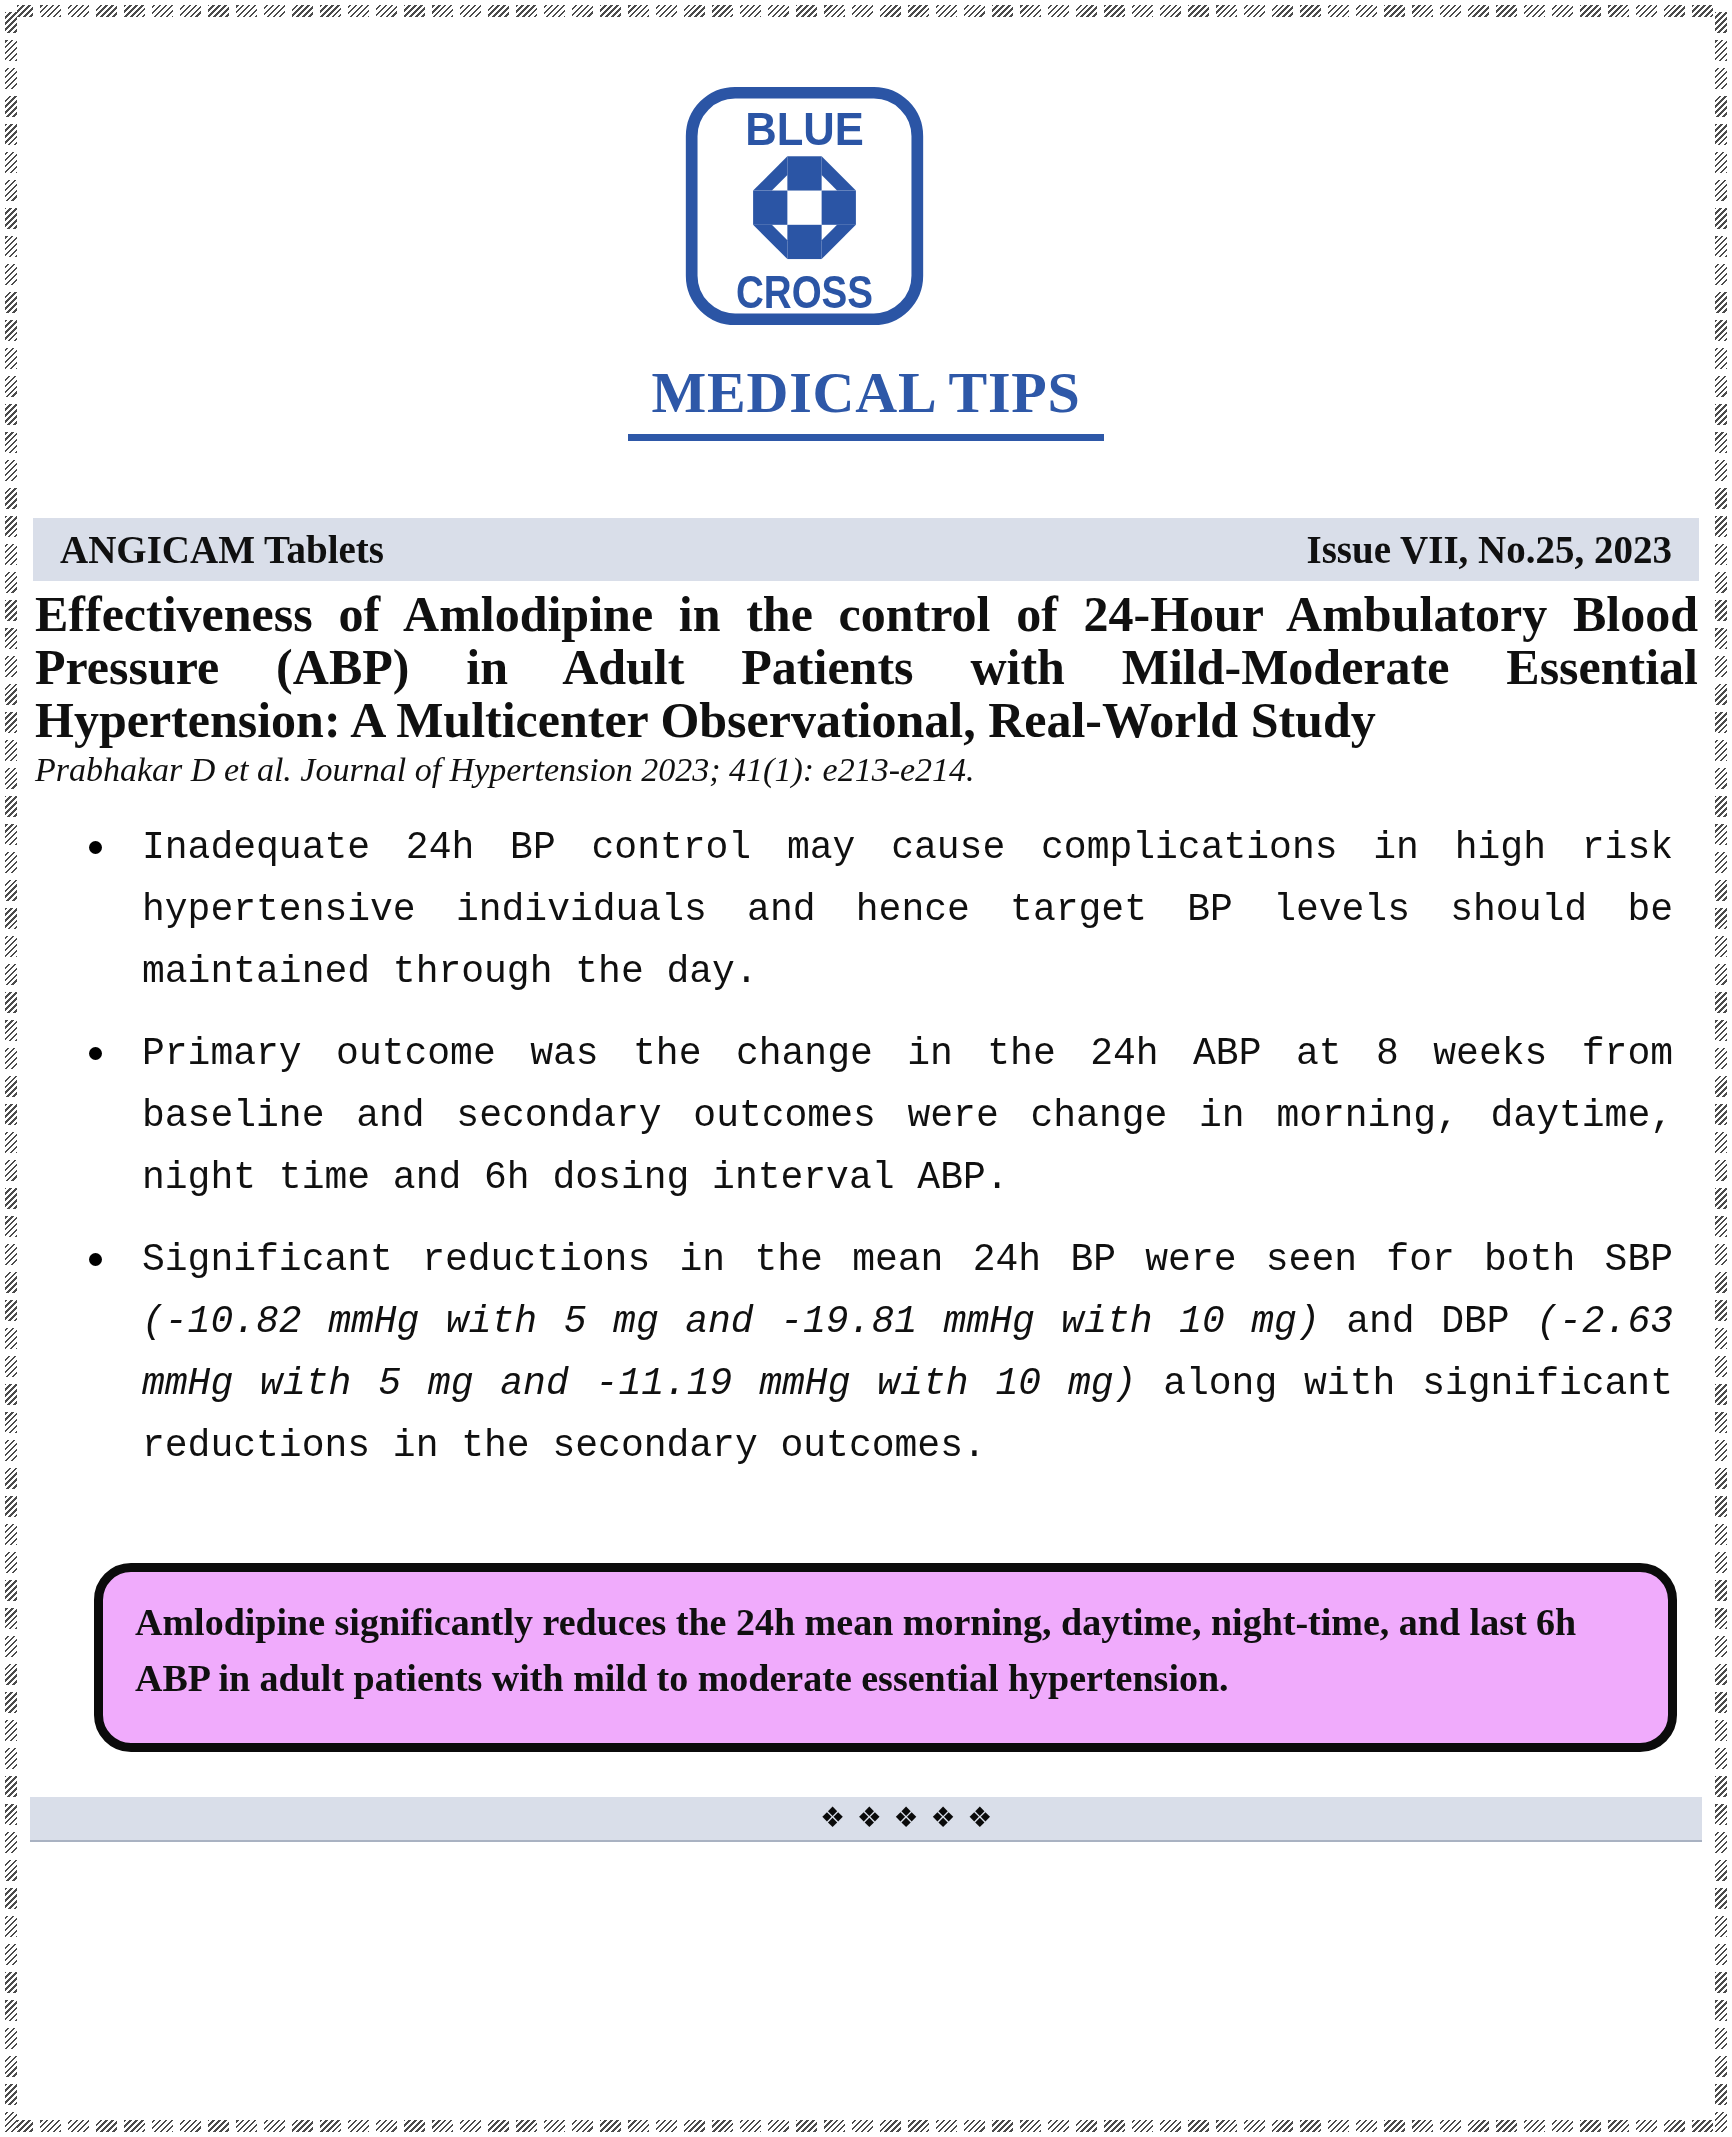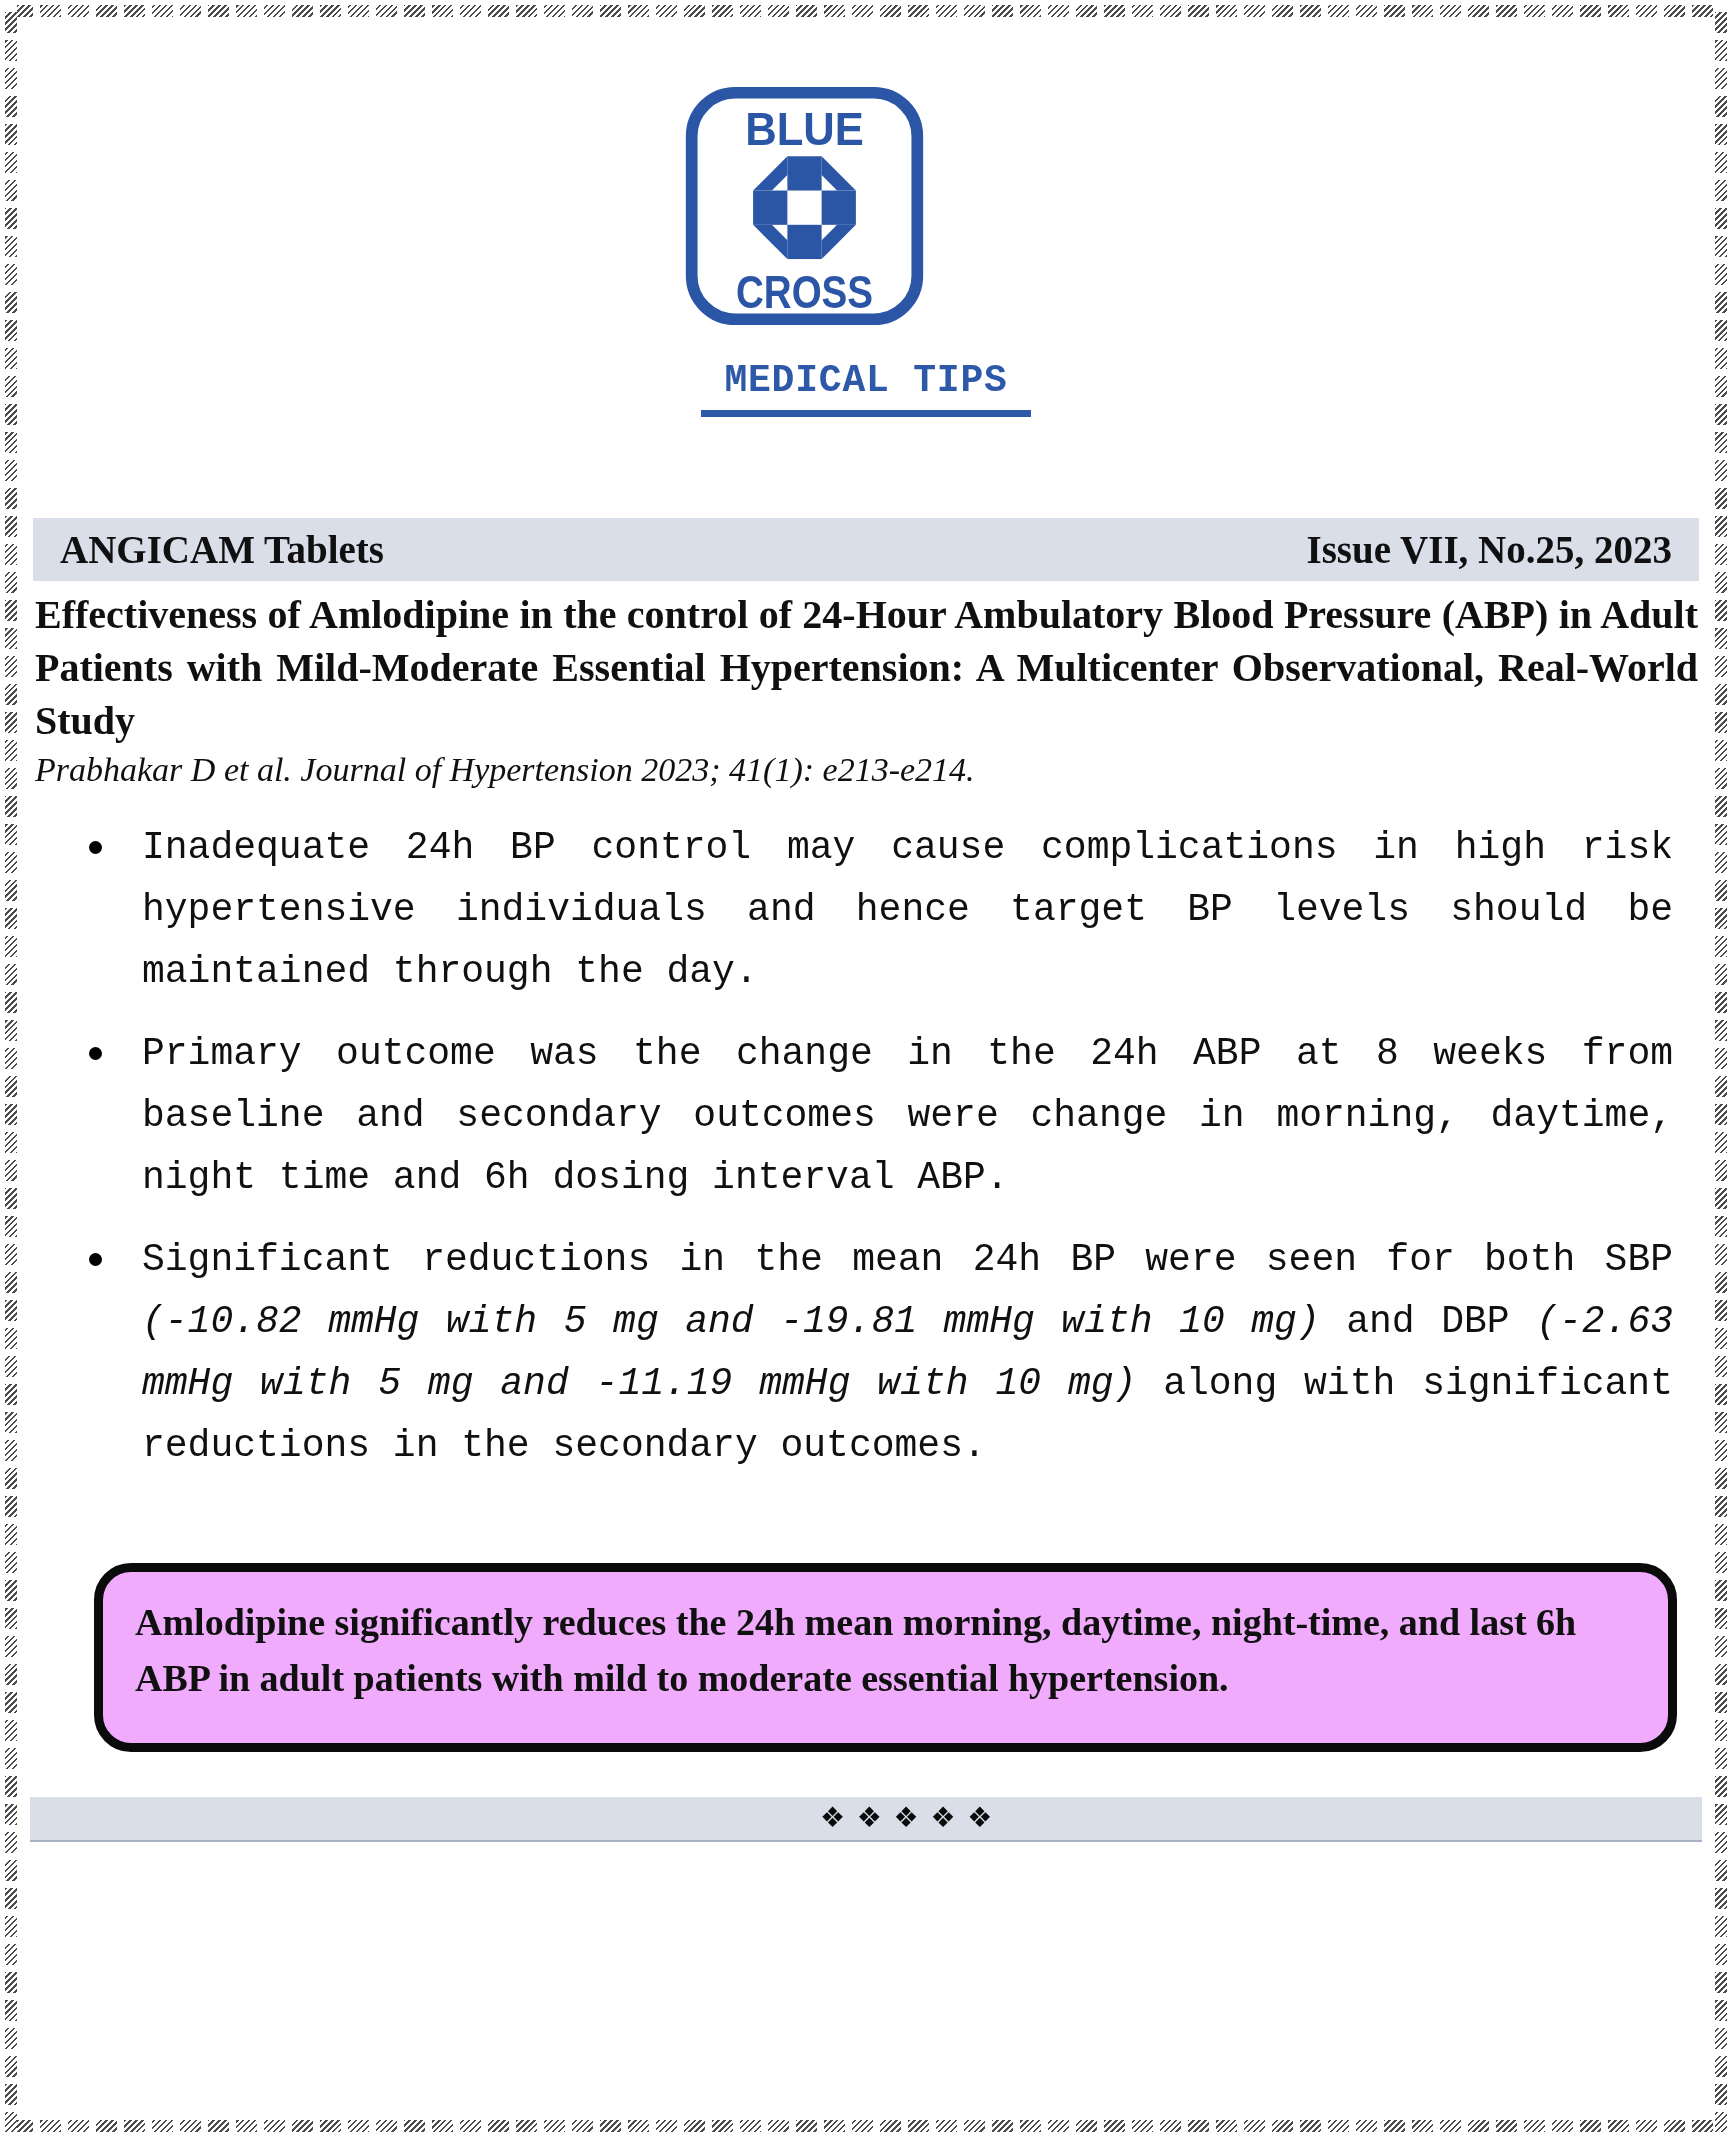--- a/index.html
+++ b/index.html
@@ -26,38 +26,37 @@
   }
   .b-left { left:5px; }
   .b-right { right:5px; }
 
   .logo { position:absolute; left:685px; top:86px; width:239px; height:240px;
           color:var(--brand_blue,#2b55a5); }
   .logo svg { width:100%; height:100%; display:block; }
 
   .masthead { position:absolute; top:359px; left:0; width:100%; text-align:center; }
   .masthead .mast-text {
-    display:inline-block; font-weight:bold; font-size:38px; letter-spacing:0.8px;
+    display:inline-block; font-weight:bold; font-size:58px; letter-spacing:0.8px;
     color:var(--masthead_blue,#2e58a8);
     border-bottom:7.5px solid var(--masthead_blue,#2e58a8);
     padding:0 23.4px 8.3px 23.4px;
-    font-family:Liberation Mono, monospace;
   }
 
   .issue-bar {
     position:absolute; top:518px; left:33px; right:33px; height:63px;
     background:var(--bar_bg,#d9dee9);
     display:flex; align-items:center; justify-content:space-between;
     padding:0 27px; box-sizing:border-box;
     font-weight:bold; font-size:39px;
   }
 
   .article-title {
     position:absolute; top:588px; left:35px; width:1663px;
-    font-weight:bold; font-size:40px; line-height:53px; text-align:justify;
+    font-weight:bold; font-size:50px; line-height:53px; text-align:justify;
   }
 
   .citation {
     position:absolute; top:748px; left:35px; width:1663px;
     font-style:italic; font-size:34px; line-height:43px;
   }
 
   .bullets {
     position:absolute; top:817px; left:35px; width:1663px;
     margin:0; padding:0 25px 0 107px; box-sizing:border-box;

